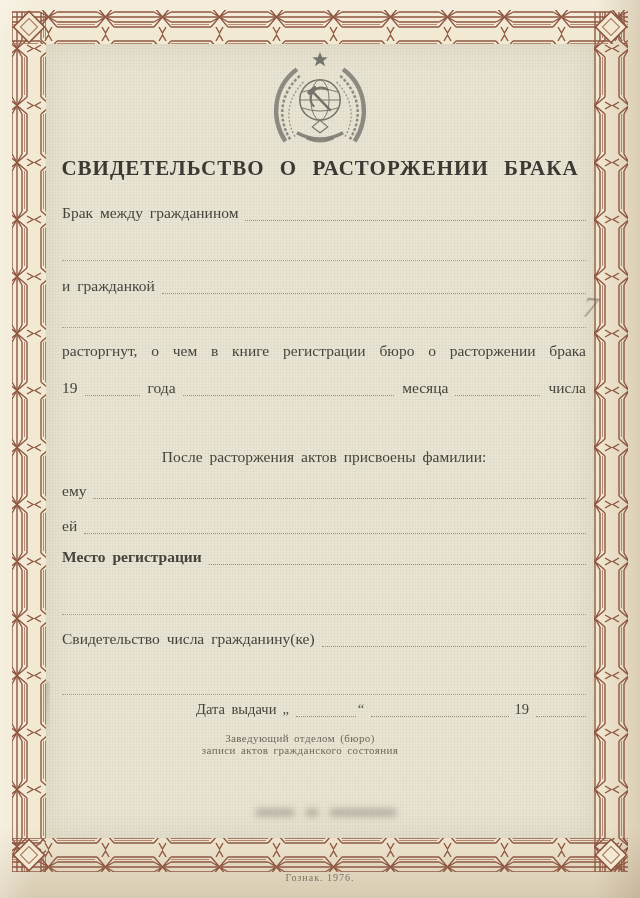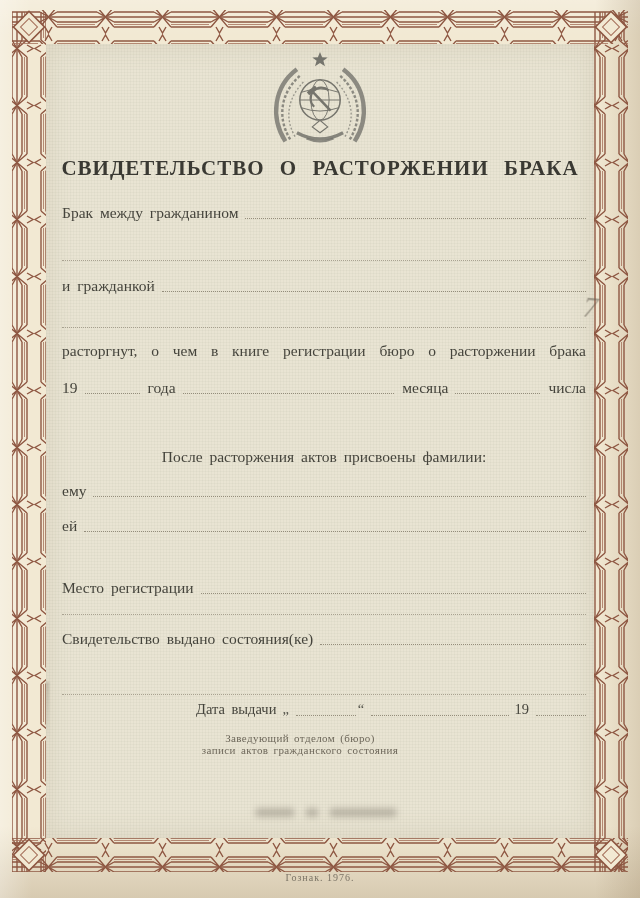--- a/index.html
+++ b/index.html
@@ -26,21 +26,21 @@
     color:#45443c;
     font-size:15.5px;
   }
   .emblem{position:absolute;left:0;right:0;top:6px;text-align:center;filter:blur(.3px);opacity:.85;}
   .title{
     position:absolute;left:0;right:0;top:112px;margin:0;text-align:center;
     font-size:21px;font-weight:bold;color:#3a3933;
     letter-spacing:1px;word-spacing:9px;white-space:nowrap;
   }
   .abs{position:absolute;left:16px;right:8px;}
-  .row{display:flex;align-items:flex-start;white-space:nowrap;}
+  .row{display:flex;align-items:center;white-space:nowrap;}
   .lbl{flex:0 0 auto;word-spacing:3px;}
   .dots{flex:1 1 auto;border-bottom:1.5px dotted rgba(118,110,92,.72);height:14px;margin-left:7px;}
   .dots.fix{flex:0 0 auto;}
   .w55{width:55px;} .w85{width:85px;} .w125{width:125px;} .w50{width:50px;} .w60{width:60px;}
   .fullline{border-bottom:1.5px dotted rgba(118,110,92,.55);height:2px;}
   .para{word-spacing:4px;text-align:justify;text-align-last:justify;}
   .centered{text-align:center;word-spacing:3px;}
   .qm{flex:0 0 auto;margin-left:6px;color:#55544b;}
   .sig{
     position:absolute;left:0;right:40px;top:688px;text-align:center;
@@ -162,28 +162,28 @@
     <div class="abs centered" style="top:404px;">После расторжения актов присвоены фамилии:</div>
 
     <div class="abs row" style="top:438px;">
       <span class="lbl">ему</span>
       <span class="dots"></span>
     </div>
     <div class="abs row" style="top:473px;">
       <span class="lbl">ей</span>
       <span class="dots"></span>
     </div>
-    <div class="abs row" style="top:535px;">
+    <div class="abs row" style="top:504px;font-weight:bold;">
       <span class="lbl">Место регистрации</span>
       <span class="dots"></span>
     </div>
     <div class="abs fullline" style="top:568px;"></div>
 
     <div class="abs row" style="top:586px;">
-      <span class="lbl">Свидетельство выдано состояния(ке)</span>
+      <span class="lbl">Свидетельство числа гражданину(ке)</span>
       <span class="dots"></span>
     </div>
     <div class="abs fullline" style="top:648px;"></div>
 
     <div class="abs row" style="top:657px;left:150px;font-size:14.5px;">
       <span class="lbl">Дата выдачи</span>
       <span class="qm">„</span>
       <span class="dots fix w60"></span>
       <span class="qm" style="margin-left:2px;">“</span>
       <span class="dots"></span>

